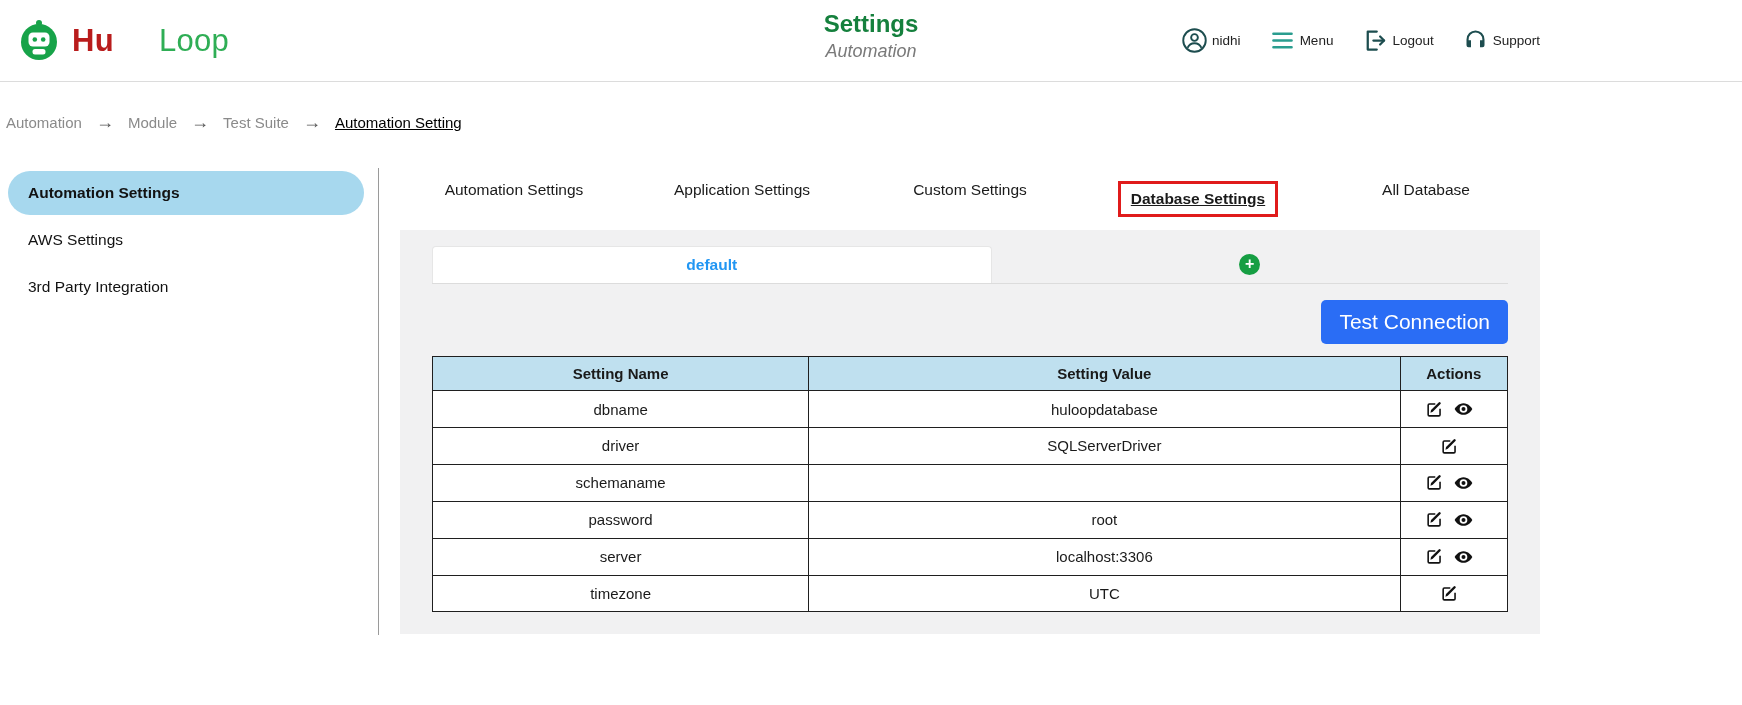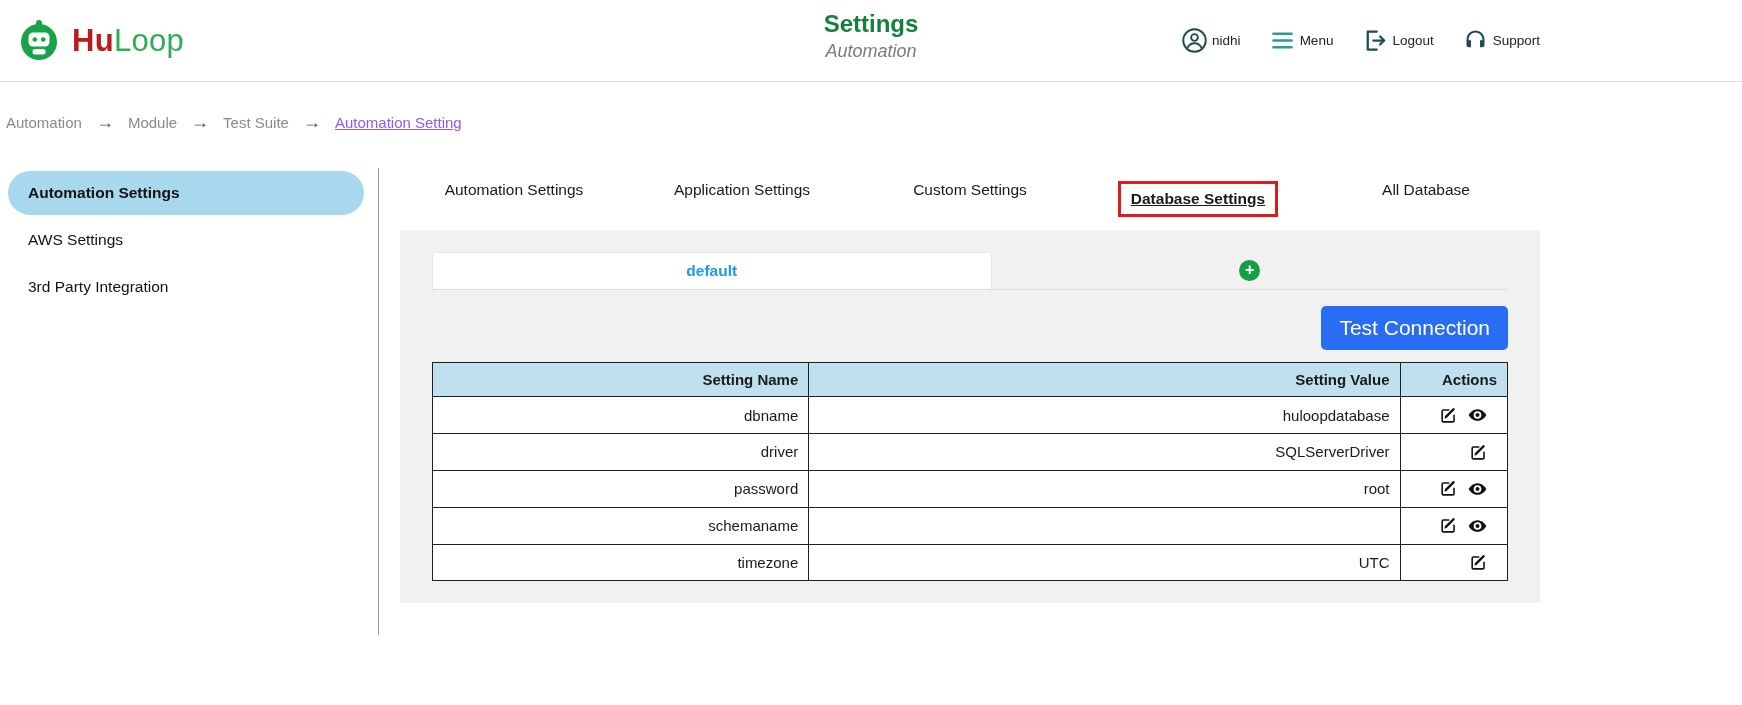--- a/index.html
+++ b/index.html
@@ -12,38 +12,38 @@
 
   
   .header {
     position:absolute; top:0; left:0; width:1742px; height:82px;
     border-bottom:1px solid #dcdcdc; display:flex; align-items:center;
     padding:0 202px 0 16px;
   }
   .brand { display:flex; align-items:center; gap:10px; cursor:pointer; }
   .brand-text { font-size:31px; letter-spacing:.3px; }
   .brand-text .hu { color:#b91c1c; font-weight:700; }
-  .brand-text .loop { color:#2fae55; font-weight:500; }
+  .brand-text .loop { color:#2fae55; font-weight:500;margin-left:45px; }
 
   .title-block { position:absolute; left:50%; transform:translateX(-50%); top:10px; text-align:center; }
   .page-title { font-size:24px; font-weight:700; color:#15803d; }
   .page-subtitle { font-size:18px; font-style:italic; color:#7a7a7a; margin-top:3px; }
 
   .header-actions { margin-left:auto; display:flex; gap:28px; align-items:flex-start; }
   .haction { display:flex; flex-direction:row; align-items:center; gap:4px; font-size:13.5px; color:#222; cursor:pointer; min-width:44px; }
   .haction svg { display:block; }
 
   
   .breadcrumb {
     position:absolute; top:112px; left:6px;
     display:flex; align-items:center; gap:14px; font-size:15px; color:#8a8a8a;
   }
   .bc-sep { color:#555; font-size:18px; }
   .bc-item { cursor:pointer; }
-  .bc-item.current { color:#8b5cf6; text-decoration:underline; }
+  .bc-item.current { color:#000000; text-decoration:underline; }
 
   
   .sidebar { position:absolute; top:168px; left:0; width:372px; }
   .side-item {
     margin:3px 8px; padding:13px 20px; font-size:15.5px; color:#121212;
     cursor:pointer; border-radius:26px;
   }
   .side-item.active { background:#a7d8ee; font-weight:600; }
 
   .v-divider {
@@ -54,21 +54,21 @@
   
   .main { position:absolute; left:400px; top:172px; width:1140px; }
 
   .tabs { display:flex; }
   .tab { flex:1; text-align:center; font-size:15.5px; color:#1a1a1a; padding:9px 0; cursor:pointer; }
   .tab.hl .tab-label {
     border:3px solid #e01b1b; padding:6px 10px; display:inline-block;
     font-weight:700; text-decoration:underline;
   }
 
-  .panel { margin-top:4px; background:#f1f1f2; padding:22px 32px 22px; }
+  .panel { margin-top:4px; background:#f1f1f2; padding:16px 32px 22px; }
 
   .conn-strip { display:flex; height:38px; border-bottom:1px solid #dcdcdc; }
   .conn-tab {
     width:52%; background:#ffffff; border:1px solid #e6e6e6; border-bottom:none;
     border-radius:4px 4px 0 0; display:flex; align-items:center; justify-content:center;
     font-weight:700; color:#2196f3; font-size:15.5px; cursor:pointer;
   }
   .conn-rest { flex:1; display:flex; align-items:center; justify-content:center; }
   .add-btn {
     width:21px; height:21px; border-radius:50%; background:#169e43; color:#fff;
@@ -78,21 +78,21 @@
   }
 
   .btn-row { display:flex; justify-content:flex-end; margin:16px 0 12px; }
   .test-btn {
     background:#2a6df5; color:#fff; border:none; border-radius:5px;
     padding:10px 18px; font-size:21px; cursor:pointer; font-family:inherit;
   }
 
   table.settings { width:100%; border-collapse:collapse; background:#fff; font-size:15px; }
   table.settings th, table.settings td {
-    border:1px solid #1f1f1f; padding:8px 10px; text-align:right; height:21px; vertical-align:middle;margin-left:36px;
+    border:1px solid #1f1f1f; padding:8px 10px; text-align:center; height:21px; vertical-align:middle;margin-left:36px;
   }
   table.settings th { background:#bfe0ef; font-weight:700; }
   col.c-name { width:35%; } col.c-value { width:55%; } col.c-actions { width:10%; }
 
   .action-icon { display:inline-block; margin-right:9px; cursor:pointer; vertical-align:middle; line-height:0; }
 </style>
 </head>
 <body>
 
 <div class="header">
@@ -223,33 +223,44 @@
           </tr>
           <tr>
             <td>driver</td>
             <td>SQLServerDriver</td>
             <td><span class="action-icon"><svg width="19" height="19" viewBox="0 0 24 24">
                   <path fill="none" stroke="#111" stroke-width="2" d="M13 5H5.5A1.5 1.5 0 0 0 4 6.5v12A1.5 1.5 0 0 0 5.5 20h12a1.5 1.5 0 0 0 1.5-1.5V11"></path>
                   <path fill="#111" d="M9.8 14.9 19.5 5.2a1.55 1.55 0 0 0-2.2-2.2L7.6 12.7 6.9 16z"></path>
                 </svg></span></td>
           </tr>
           <tr>
+            <td>schemaname</td>
+            <td></td>
+            <td><span class="action-icon"><svg width="19" height="19" viewBox="0 0 24 24">
+                  <path fill="none" stroke="#111" stroke-width="2" d="M13 5H5.5A1.5 1.5 0 0 0 4 6.5v12A1.5 1.5 0 0 0 5.5 20h12a1.5 1.5 0 0 0 1.5-1.5V11"></path>
+                  <path fill="#111" d="M9.8 14.9 19.5 5.2a1.55 1.55 0 0 0-2.2-2.2L7.6 12.7 6.9 16z"></path>
+                </svg></span><span class="action-icon"><svg width="21" height="20" viewBox="0 0 24 24">
+                  <path fill="#111" d="M12 5C6.4 5 2.5 9.7 1.4 12c1.1 2.3 5 7 10.6 7s9.5-4.7 10.6-7C21.5 9.7 17.6 5 12 5zm0 11.6A4.6 4.6 0 1 1 16.6 12 4.6 4.6 0 0 1 12 16.6z"></path>
+                  <circle cx="12" cy="12" r="2.4" fill="#111"></circle>
+                </svg></span></td>
+          </tr>
+          <tr>
             <td>password</td>
             <td>root</td>
             <td><span class="action-icon"><svg width="19" height="19" viewBox="0 0 24 24">
                   <path fill="none" stroke="#111" stroke-width="2" d="M13 5H5.5A1.5 1.5 0 0 0 4 6.5v12A1.5 1.5 0 0 0 5.5 20h12a1.5 1.5 0 0 0 1.5-1.5V11"></path>
                   <path fill="#111" d="M9.8 14.9 19.5 5.2a1.55 1.55 0 0 0-2.2-2.2L7.6 12.7 6.9 16z"></path>
                 </svg></span><span class="action-icon"><svg width="21" height="20" viewBox="0 0 24 24">
                   <path fill="#111" d="M12 5C6.4 5 2.5 9.7 1.4 12c1.1 2.3 5 7 10.6 7s9.5-4.7 10.6-7C21.5 9.7 17.6 5 12 5zm0 11.6A4.6 4.6 0 1 1 16.6 12 4.6 4.6 0 0 1 12 16.6z"></path>
                   <circle cx="12" cy="12" r="2.4" fill="#111"></circle>
                 </svg></span></td>
           </tr>
           <tr>
-            <td>schemaname</td>
-            <td></td>
+            <td>server</td>
+            <td>localhost:3306</td>
             <td><span class="action-icon"><svg width="19" height="19" viewBox="0 0 24 24">
                   <path fill="none" stroke="#111" stroke-width="2" d="M13 5H5.5A1.5 1.5 0 0 0 4 6.5v12A1.5 1.5 0 0 0 5.5 20h12a1.5 1.5 0 0 0 1.5-1.5V11"></path>
                   <path fill="#111" d="M9.8 14.9 19.5 5.2a1.55 1.55 0 0 0-2.2-2.2L7.6 12.7 6.9 16z"></path>
                 </svg></span><span class="action-icon"><svg width="21" height="20" viewBox="0 0 24 24">
                   <path fill="#111" d="M12 5C6.4 5 2.5 9.7 1.4 12c1.1 2.3 5 7 10.6 7s9.5-4.7 10.6-7C21.5 9.7 17.6 5 12 5zm0 11.6A4.6 4.6 0 1 1 16.6 12 4.6 4.6 0 0 1 12 16.6z"></path>
                   <circle cx="12" cy="12" r="2.4" fill="#111"></circle>
                 </svg></span></td>
           </tr>
           <tr>
             <td>timezone</td>

